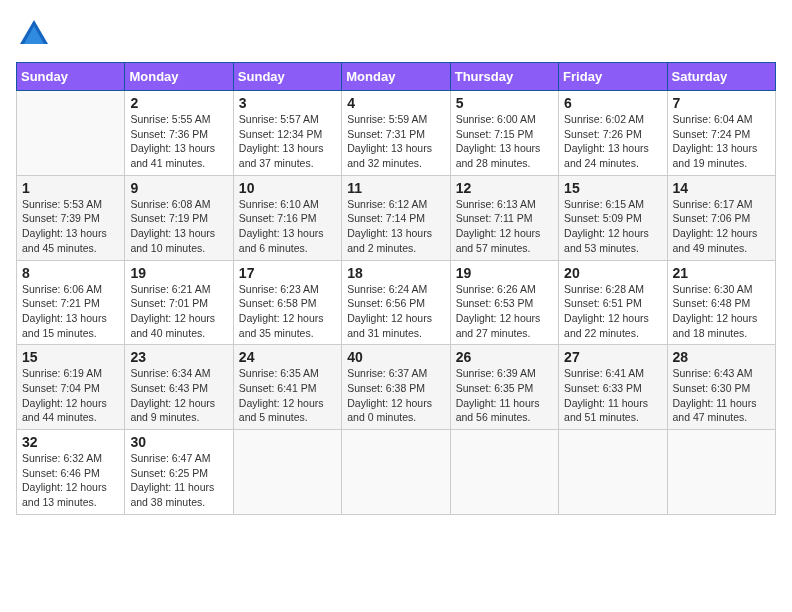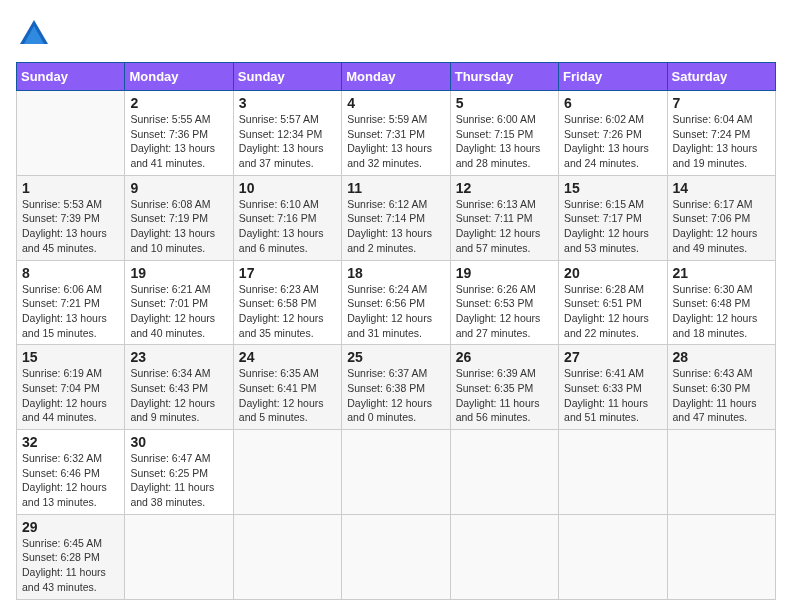--- a/index.html
+++ b/index.html
@@ -176,21 +176,21 @@
         <td>
           <span class="day-number">12</span>
           <div class="day-info">Sunrise: 6:13 AM
 Sunset: 7:11 PM
 Daylight: 12 hours
 and 57 minutes.</div>
         </td>
         <td>
           <span class="day-number">15</span>
           <div class="day-info">Sunrise: 6:15 AM
-Sunset: 7:17 PM
+Sunset: 5:09 PM
 Daylight: 12 hours
 and 53 minutes.</div>
         </td>
         <td>
           <span class="day-number">14</span>
           <div class="day-info">Sunrise: 6:17 AM
 Sunset: 7:06 PM
 Daylight: 12 hours
 and 49 minutes.</div>
         </td>
@@ -262,21 +262,21 @@
 and 9 minutes.</div>
         </td>
         <td>
           <span class="day-number">24</span>
           <div class="day-info">Sunrise: 6:35 AM
 Sunset: 6:41 PM
 Daylight: 12 hours
 and 5 minutes.</div>
         </td>
         <td>
-          <span class="day-number">25</span>
+          <span class="day-number">40</span>
           <div class="day-info">Sunrise: 6:37 AM
 Sunset: 6:38 PM
 Daylight: 12 hours
 and 0 minutes.</div>
         </td>
         <td>
           <span class="day-number">26</span>
           <div class="day-info">Sunrise: 6:39 AM
 Sunset: 6:35 PM
 Daylight: 11 hours
@@ -311,29 +311,14 @@
 Sunset: 6:25 PM
 Daylight: 11 hours
 and 38 minutes.</div>
         </td>
         <td class="empty-cell"></td>
         <td class="empty-cell"></td>
         <td class="empty-cell"></td>
         <td class="empty-cell"></td>
         <td class="empty-cell"></td>
       </tr>
-      <tr>
-        <td>
-          <span class="day-number">29</span>
-          <div class="day-info">Sunrise: 6:45 AM
-Sunset: 6:28 PM
-Daylight: 11 hours
-and 43 minutes.</div>
-        </td>
-        <td class="empty-cell"></td>
-        <td class="empty-cell"></td>
-        <td class="empty-cell"></td>
-        <td class="empty-cell"></td>
-        <td class="empty-cell"></td>
-        <td class="empty-cell"></td>
-      </tr>
     </tbody>
 </table>
 
 </body></html>

